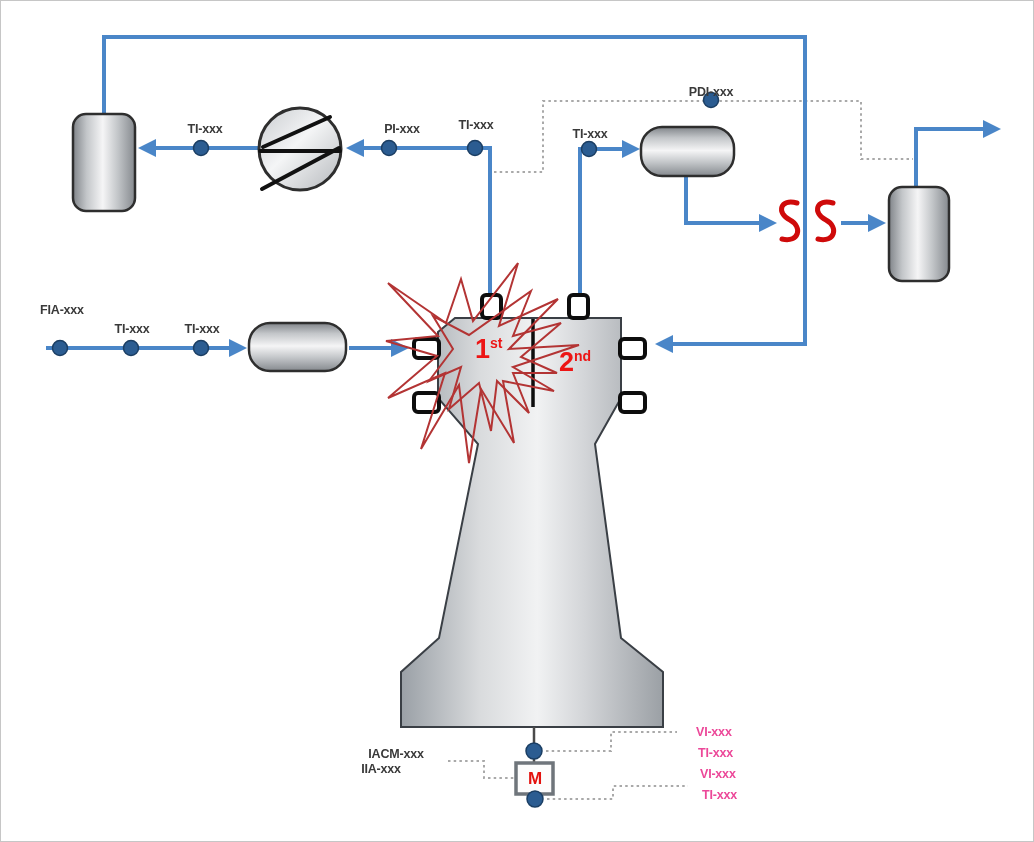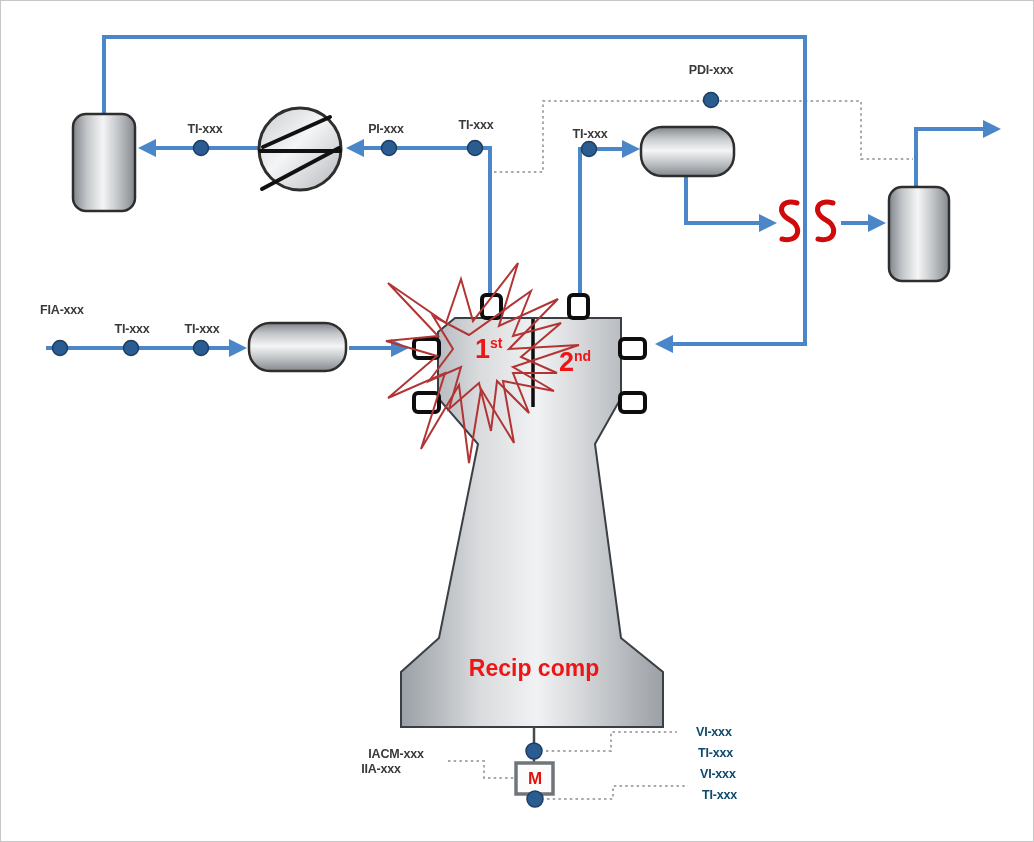--- a/index.html
+++ b/index.html
@@ -17,21 +17,21 @@
     position:absolute;
     transform:translateX(-50%);
     font:700 12.5px "Liberation Sans", sans-serif;
     color:#3a3a3a;
     letter-spacing:-0.2px;
     white-space:nowrap;
   }
   .tag-l{
     position:absolute;
     font:700 12.5px "Liberation Sans", sans-serif;
-    color:#0c4a6e;
+    color:#ec4899;
     letter-spacing:-0.2px;
     white-space:nowrap;
   }
   .stage{
     position:absolute;
     color:#ed1515;
     font:700 27px "Liberation Sans", sans-serif;
     line-height:1;
   }
   .stage sup{font-size:14px;}
@@ -167,32 +167,31 @@
       <path d="M 832,202 C 815,197 811,212 825,219 C 838,226 834,242 817,238"></path>
     </g>
 
     <g stroke="#b33434" stroke-width="2" fill="none" stroke-linejoin="miter">
       <polygon points="517,262 498,325 557,298 508,348 578,344 512,366 553,390 502,380 513,442 480,388 468,462 458,384 420,448 444,372 387,397 436,355 385,340 437,335 387,282 445,322 460,278 472,320"></polygon>
       <polygon points="530,290 512,335 560,322 520,356 556,372 512,372 528,412 496,380 490,430 478,382 448,408 460,366 428,380 452,348 432,315 468,334"></polygon>
     </g>
   </svg>
 
   <span class="tag" style="left:204px;top:121px">TI-xxx</span>
-  <span class="tag" style="left:385px;top:121px">PI-xxx</span>
+  <span class="tag" style="left:401px;top:121px">PI-xxx</span>
   <span class="tag" style="left:475px;top:117px">TI-xxx</span>
   <span class="tag" style="left:589px;top:126px">TI-xxx</span>
-  <span class="tag" style="left:710px;top:62px">PDI-xxx</span>
+  <span class="tag" style="left:710px;top:84px">PDI-xxx</span>
   <span class="tag" style="left:61px;top:302px">FIA-xxx</span>
   <span class="tag" style="left:131px;top:321px">TI-xxx</span>
   <span class="tag" style="left:201px;top:321px">TI-xxx</span>
   <span class="tag" style="left:395px;top:746px">IACM-xxx</span>
   <span class="tag" style="left:380px;top:761px">IIA-xxx</span>
   <span class="tag-l" style="left:695px;top:724px">VI-xxx</span>
   <span class="tag-l" style="left:697px;top:745px">TI-xxx</span>
   <span class="tag-l" style="left:699px;top:766px">VI-xxx</span>
   <span class="tag-l" style="left:701px;top:787px">TI-xxx</span>
 
   <span class="stage" style="left:474px;top:335px"><span>1</span><sup>st</sup></span>
   <span class="stage" style="left:558px;top:348px"><span>2</span><sup>nd</sup></span>
 
-  <span class="recip" style="left:533px;top:654px">Recip comp</span>
   <span class="motor" style="left:534px;top:768px">M</span>
 </div>
 
 </body></html>

